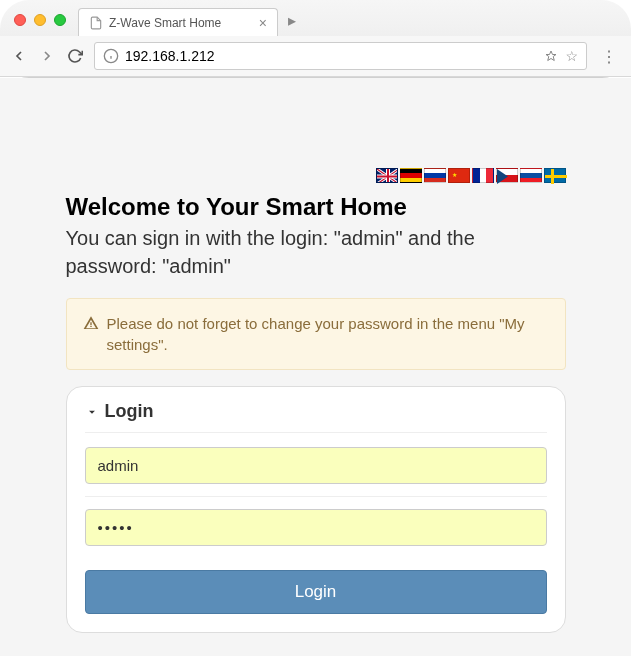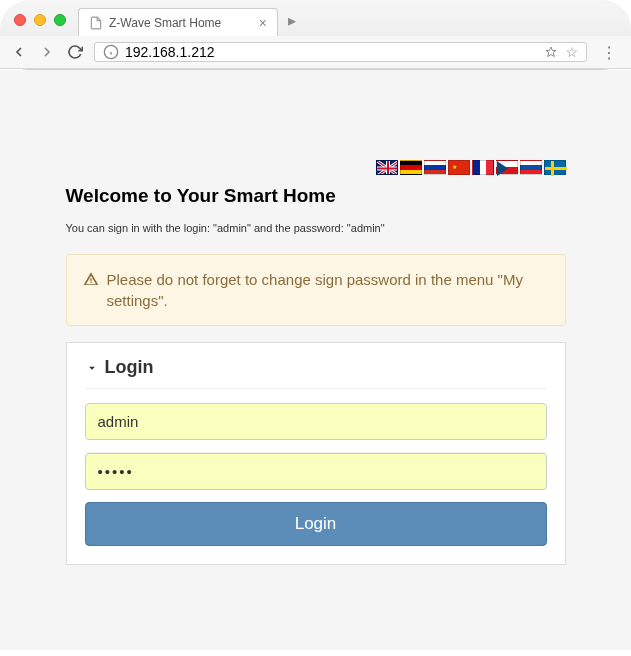--- a/index.html
+++ b/index.html
@@ -17,48 +17,48 @@
     .tab-favicon { width: 14px; height: 14px; margin-right: 6px; flex-shrink: 0; }
     .tab-title { flex: 1; white-space: nowrap; overflow: hidden; text-overflow: ellipsis; }
     .tab-close { color: #888; font-size: 14px; margin-left: 8px; cursor: pointer; }
     .new-tab { color: #888; padding: 0 10px 6px; font-size: 16px; }
     
     .toolbar { display: flex; align-items: center; padding: 6px 10px; gap: 10px; background: #f7f7f7; border-bottom: 1px solid #d8d8d8; }
     .nav-btn { width: 18px; height: 18px; display: flex; align-items: center; justify-content: center; color: #888; cursor: pointer; }
     .nav-btn.enabled { color: #555; }
     .nav-btn svg { width: 16px; height: 16px; }
     
-    .address-bar { flex: 1; display: flex; align-items: center; background: #fff; border: 1px solid #ccc; border-radius: 3px; padding: 4px 8px; font-size: 14px; color: #333; height: 20px; }
+    .address-bar { flex: 1; display: flex; align-items: center; background: #fff; border: 1px solid #ccc; border-radius: 3px; padding: 4px 8px; font-size: 14px; color: #333; height: 28px; }
     .url-info-icon { width: 16px; height: 16px; margin-right: 6px; color: #888; flex-shrink: 0; }
     .url-host { color: #000; }
     .url-rest { color: #999; }
     .addr-right { margin-left: auto; display: flex; gap: 8px; color: #888; align-items: center; }
     
     .ext-icons { display: flex; gap: 6px; align-items: center; }
     .ext-icon { width: 18px; height: 18px; border-radius: 2px; display: flex; align-items: center; justify-content: center; font-size: 8px; color: #fff; font-weight: bold; }
     .menu-dots { color: #777; font-size: 16px; padding: 0 4px; }
     
     
     .page { background: #f5f5f5; padding: 90px 50px 40px; min-height: 580px; }
     .content { max-width: 500px; margin: 0 auto; }
     
     .flags { display: flex; justify-content: flex-end; gap: 2px; margin-bottom: 10px; }
     .flag { width: 22px; height: 15px; cursor: pointer; border: 0.5px solid rgba(0,0,0,0.2); }
     
-    h1 { font-size: 19px; font-weight: bold; color: #000; margin-bottom: 14px; }
-    .subtitle { font-size: 11px; color: #333; margin-bottom: 18px; line-height: 1.4; }
+    h1 { font-size: 24px; font-weight: bold; color: #000; margin-bottom: 3px; }
+    .subtitle { font-size: 20px; color: #333; margin-bottom: 18px; line-height: 1.4; }
     
     .alert-warning { background: #fdf6e4; border: 1px solid #f2e4c1; border-radius: 4px; padding: 14px 16px; color: #8a6d3b; font-size: 15px; margin-bottom: 16px; display: flex; gap: 8px; line-height: 1.4; }
     .alert-warning .warn-icon { flex-shrink: 0; width: 16px; height: 16px; margin-top: 2px; }
     
-    .panel { background: #fff; border: 1px solid #ddd; border-radius: 0; padding: 14px 18px 18px; }
+    .panel { background: #fff; border: 1px solid #ddd; border-radius: 16px; padding: 14px 18px 18px; }
     .panel-header { display: flex; align-items: center; gap: 6px; font-size: 18px; font-weight: bold; color: #333; padding-bottom: 10px; border-bottom: 1px solid #eee; margin-bottom: 14px; }
     .panel-header svg { width: 14px; height: 14px; }
     
-    .form-group { border-bottom: 1px solid #eee; padding-bottom: 12px; margin-bottom: 0; }
+    .form-group { border-bottom: 1px solid #eee; padding-bottom: 12px; margin-bottom: 12px; }
     .form-group:last-of-type { border-bottom: none; }
     .form-input { width: 100%; background: #faffbd; border: 1px solid #ccc; border-radius: 4px; padding: 9px 12px; font-size: 15px; color: #333; outline: none; }
     .form-input.password { letter-spacing: 2px; }
     
     .btn-login { width: 100%; background: #5b8db8; color: #fff; border: 1px solid #4a7aa3; border-radius: 4px; padding: 11px; font-size: 17px; cursor: pointer; }
     
     
     .flag-uk { background: #012169; position: relative; overflow: hidden; }
     .flag-de { background: linear-gradient(to bottom, #000 33%, #dd0000 33%, #dd0000 66%, #ffce00 66%); }
     .flag-ru { background: linear-gradient(to bottom, #fff 33%, #0039a6 33%, #0039a6 66%, #d52b1e 66%); }
@@ -157,21 +157,21 @@
       </div>
     </div>
 
     <h1>Welcome to Your Smart Home</h1>
     <p class="subtitle">You can sign in with the login: "admin" and the password: "admin"</p>
 
     <div class="alert-warning">
       <svg class="warn-icon" viewBox="0 0 24 24" fill="#8a6d3b">
           <path d="M12 2L1 21h22L12 2zm0 5l7.5 13h-15L12 7zm-1 4v4h2v-4h-2zm0 5v2h2v-2h-2z"></path>
         </svg>
-      <span>Please do not forget to change sign password in the menu "My settings".</span>
+      <span>Please do not forget to change your password in the menu "My settings".</span>
     </div>
 
     <div class="panel">
       <div class="panel-header">
         <svg viewBox="0 0 24 24" fill="#333">
             <path d="M7 10l5 5 5-5z"></path>
           </svg>
         <span>Login</span>
       </div>
       <div class="form-group">

